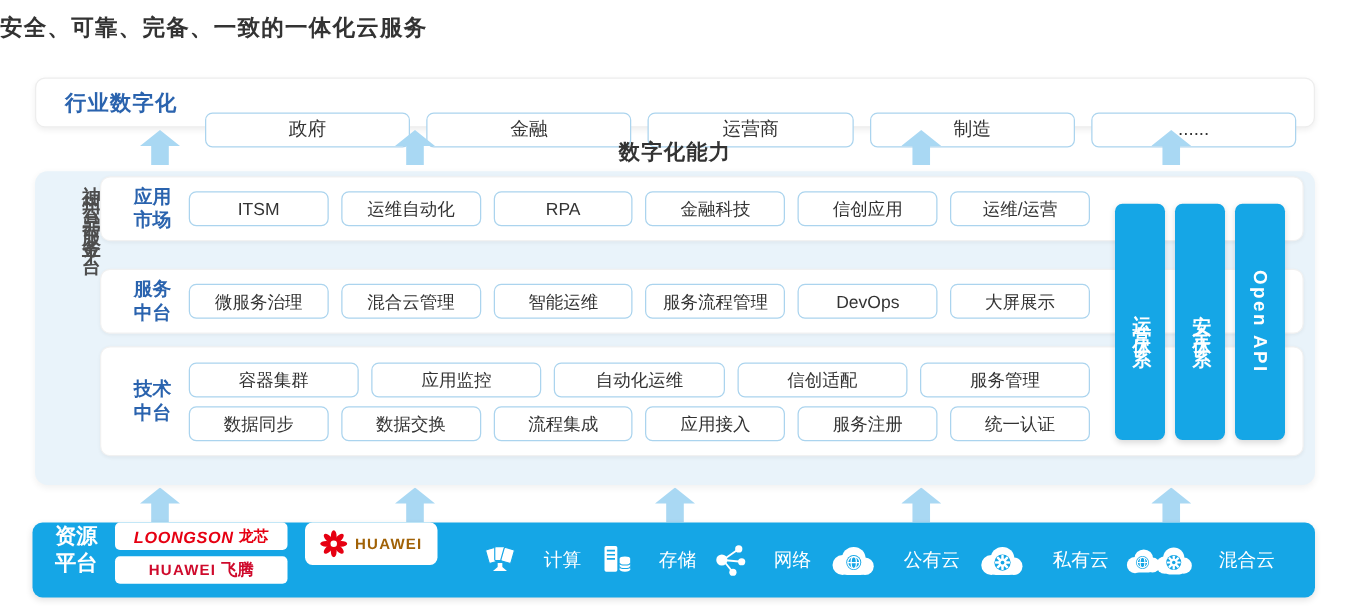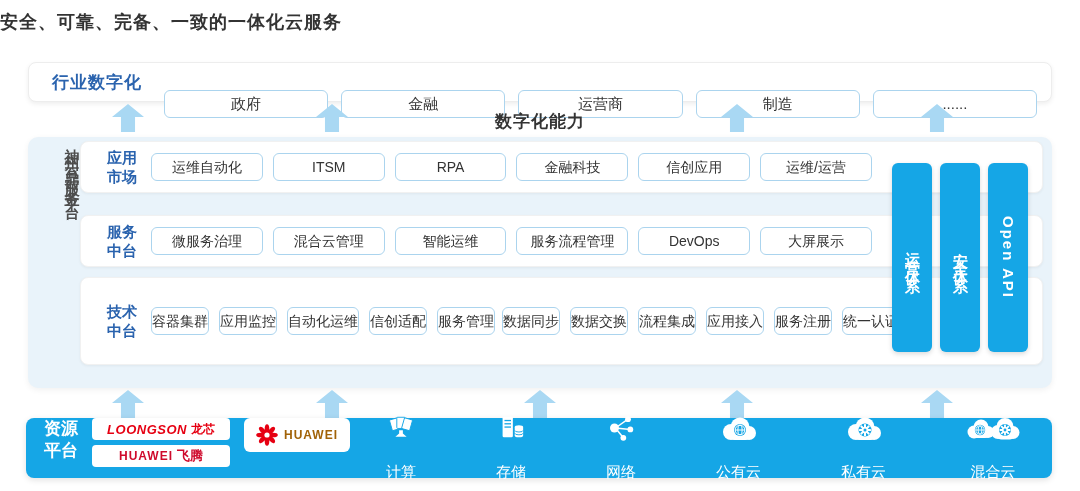--- a/index.html
+++ b/index.html
@@ -60,21 +60,21 @@
   }
   .prow1{top:4px;height:52px;}
   .prow2{top:78px;height:52px;}
   .prow3{top:140px;height:88px;}
   .prow-label{
     flex:0 0 58px;font-size:15px;font-weight:bold;color:var(--label-blue);
     line-height:1.3;text-align:center;
   }
   .prow-label span{display:block;}
   .pline{display:flex;gap:10px;flex:1 1 auto;}
-  .pcol{flex:1 1 auto;display:flex;flex-direction:row;gap:7px;}
+  .pcol{flex:1 1 auto;display:flex;flex-direction:column;gap:7px;}
   .pbox{
     flex:1 1 0;height:28px;line-height:26px;box-sizing:border-box;text-align:center;
     background:#fff;border:1px solid var(--box-border);border-radius:6px;
     font-size:14px;color:var(--text-dark);white-space:nowrap;
   }
   .pillars{
     position:absolute;top:26px;right:24px;height:189px;display:flex;gap:8px;z-index:3;
   }
   .pillar{
     width:40px;height:100%;background:var(--accent);border-radius:6px;
@@ -100,21 +100,21 @@
   .loongson-en{color:var(--logo-red);font-weight:800;font-style:italic;font-size:13px;letter-spacing:.5px;}
   .loongson-cn{color:var(--logo-red);font-weight:bold;font-size:12px;}
   .phytium-en{color:#cf0a2c;font-weight:bold;font-size:12px;letter-spacing:1px;}
   .phytium-cn{color:#cf0a2c;font-weight:bold;font-size:13px;}
   .huawei-chip{
     background:#fff;border-radius:6px;height:34px;padding:0 12px;display:flex;
     align-items:center;gap:6px;flex:0 0 auto;
   }
   .huawei-text{color:#a16207;font-weight:bold;font-size:12px;letter-spacing:1px;}
   .res-items{flex:1 1 auto;display:flex;align-items:center;justify-content:space-between;padding:0 14px 0 22px;}
-  .res-item{display:flex;align-items:center;gap:21px;color:#fff;font-size:15px;white-space:nowrap;flex-direction:column;}
+  .res-item{display:flex;align-items:center;gap:21px;color:#fff;font-size:15px;white-space:nowrap;}
   .res-item svg{display:block;}
 </style>
 </head>
 <body>
 
 <div class="stage">
 
   <div class="title">安全、可靠、完备、一致的一体化云服务</div>
 
   <div class="industry-band">
@@ -134,22 +134,22 @@
 
   <div class="main-panel">
     <div class="side-label">神州云鼎云服务平台</div>
 
     <div class="prow prow1">
       <div class="prow-label">
         <span>应用</span>
         <span>市场</span>
       </div>
       <div class="pline">
+        <div class="pbox">ITSM</div>
         <div class="pbox">运维自动化</div>
-        <div class="pbox">ITSM</div>
         <div class="pbox">RPA</div>
         <div class="pbox">金融科技</div>
         <div class="pbox">信创应用</div>
         <div class="pbox">运维/运营</div>
       </div>
     </div>
 
     <div class="prow prow2">
       <div class="prow-label">
         <span>服务</span>

